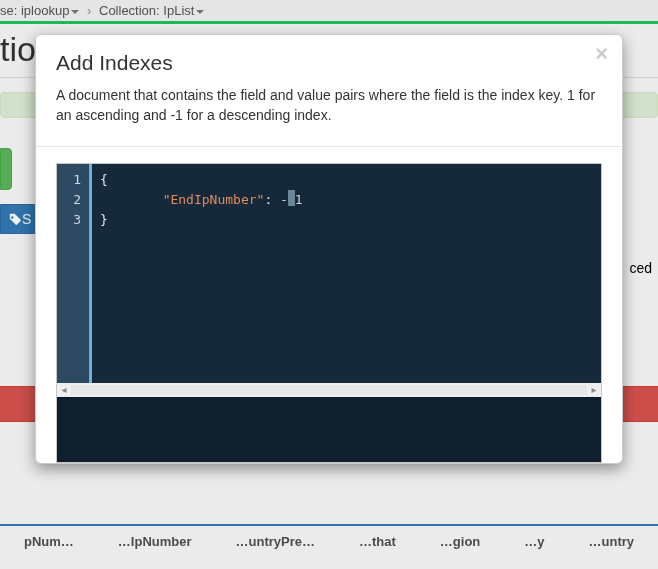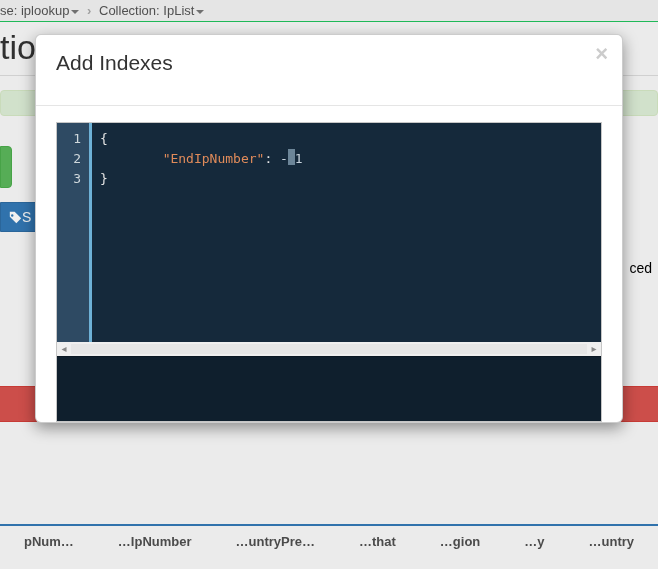--- a/index.html
+++ b/index.html
@@ -19,21 +19,21 @@
   .bg-page {
     position: absolute;
     inset: 0;
     background: #fafafa;
   }
   .breadcrumb {
     font-size: 13px;
     color: #555;
     padding: 3px 0 3px 0;
     background: #f4f4f4;
-    border-bottom: 1px solid #22c55e;
+    border-bottom: 3px solid #22c55e;
     white-space: nowrap;
   }
   .breadcrumb .sep {
     color: #aaa;
     margin: 0 4px;
     font-weight: bold;
   }
   .caret {
     display: inline-block;
     width: 0; height: 0;
@@ -333,20 +333,21 @@
     <span>…untry</span>
   </div>
 </div>
 
 <div class="overlay">
   <div class="modal">
     <button class="modal-close">×</button>
 
     <div class="modal-header">
       <h2 class="modal-title">Add Indexes</h2>
+      <div class="modal-sub">A document that contains the field and value pairs where the field is the index key. 1 for an ascending and -1 for a descending index.</div>
     </div>
     <hr class="modal-divider">
 
     <div class="modal-body">
       <div class="editor-wrap">
         <div class="editor-scroll">
           <div class="gutter">
             <div>1</div>
             <div>2</div>
             <div>3</div>

